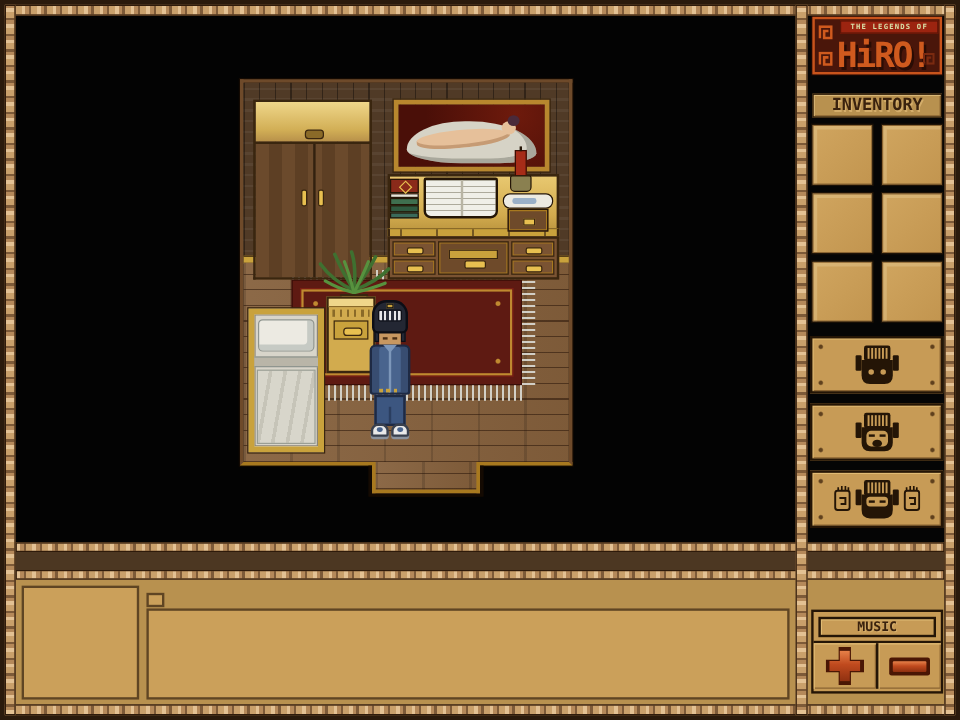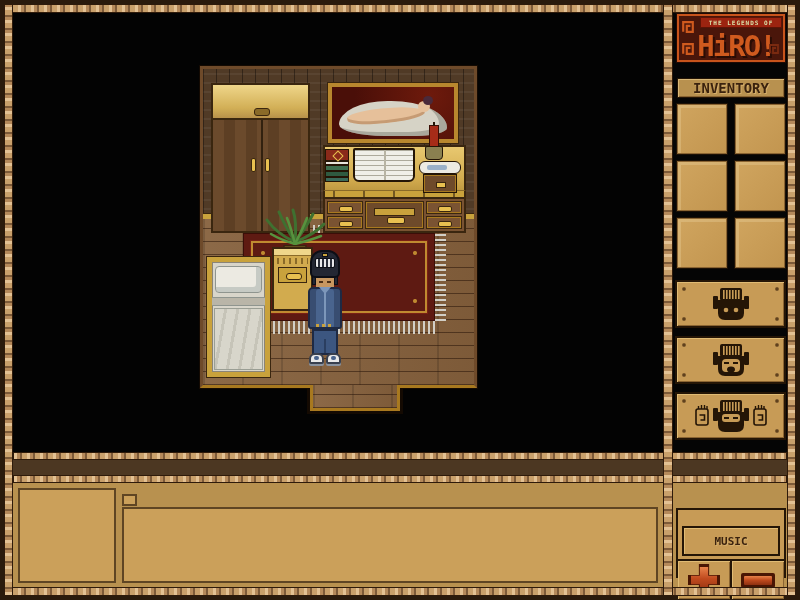--- a/index.html
+++ b/index.html
@@ -64,21 +64,21 @@
           display:flex; align-items:center; justify-content:center; cursor:pointer;
           background-image:
             radial-gradient(circle at 7px 7px, rgba(60,34,10,0.75) 1.2px, transparent 2.4px),
             radial-gradient(circle at calc(100% - 7px) 7px, rgba(60,34,10,0.75) 1.2px, transparent 2.4px),
             radial-gradient(circle at 7px calc(100% - 7px), rgba(60,34,10,0.75) 1.2px, transparent 2.4px),
             radial-gradient(circle at calc(100% - 7px) calc(100% - 7px), rgba(60,34,10,0.75) 1.2px, transparent 2.4px); }
 
   
   #music-panel { position:absolute; left:676px; top:508px; width:110px; height:70px;
           background:#c79b56; border:2px solid #241506; }
-  #music-label { margin:16px 4px 3px 4px; height:30px; border:2px solid #241506;
+  #music-label { margin:4px 4px 3px 4px; height:17px; border:2px solid #241506;
           background:#c79b56; box-shadow:inset 1px 1px 0 #e0bb74;
           display:flex; align-items:center; justify-content:center; }
   #music-label span { font-size:11px; font-weight:bold; color:#3a220e; text-shadow:1px 1px 0 #d4ad6a; }
   #music-buttons { display:flex; height:40px; border-top:2px solid #241506; }
   .music-btn { flex:1; display:flex; align-items:center; justify-content:center;
           background:#c79b56; box-shadow:inset 1px 1px 0 #e0bb74, inset -1px -1px 0 #8a6432;
           cursor:pointer; }
   .music-btn + .music-btn { border-left:2px solid #241506; }
   .glyph-plus { width:32px; height:32px; background:#4a1604;
           clip-path:polygon(34% 0,66% 0,66% 34%,100% 34%,100% 66%,66% 66%,66% 100%,34% 100%,34% 66%,0 66%,0 34%,34% 34%); position:relative; }

